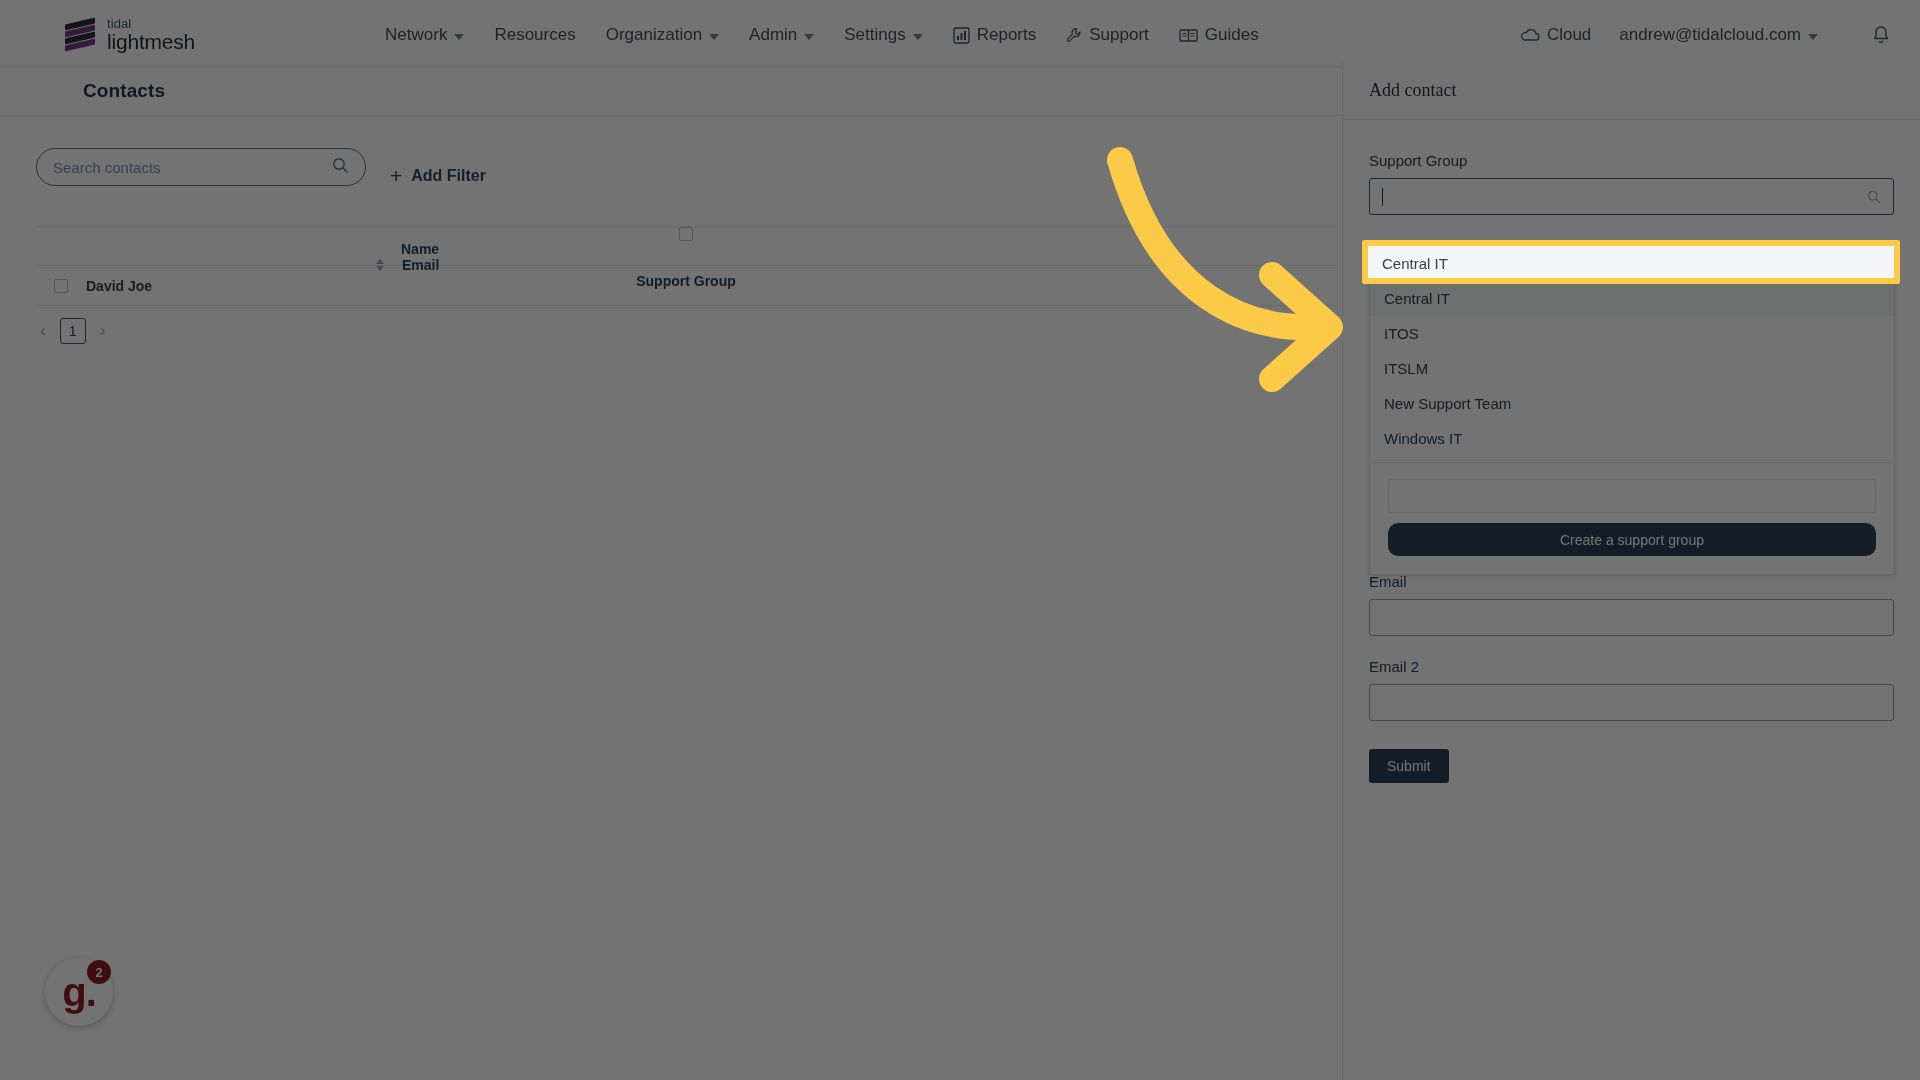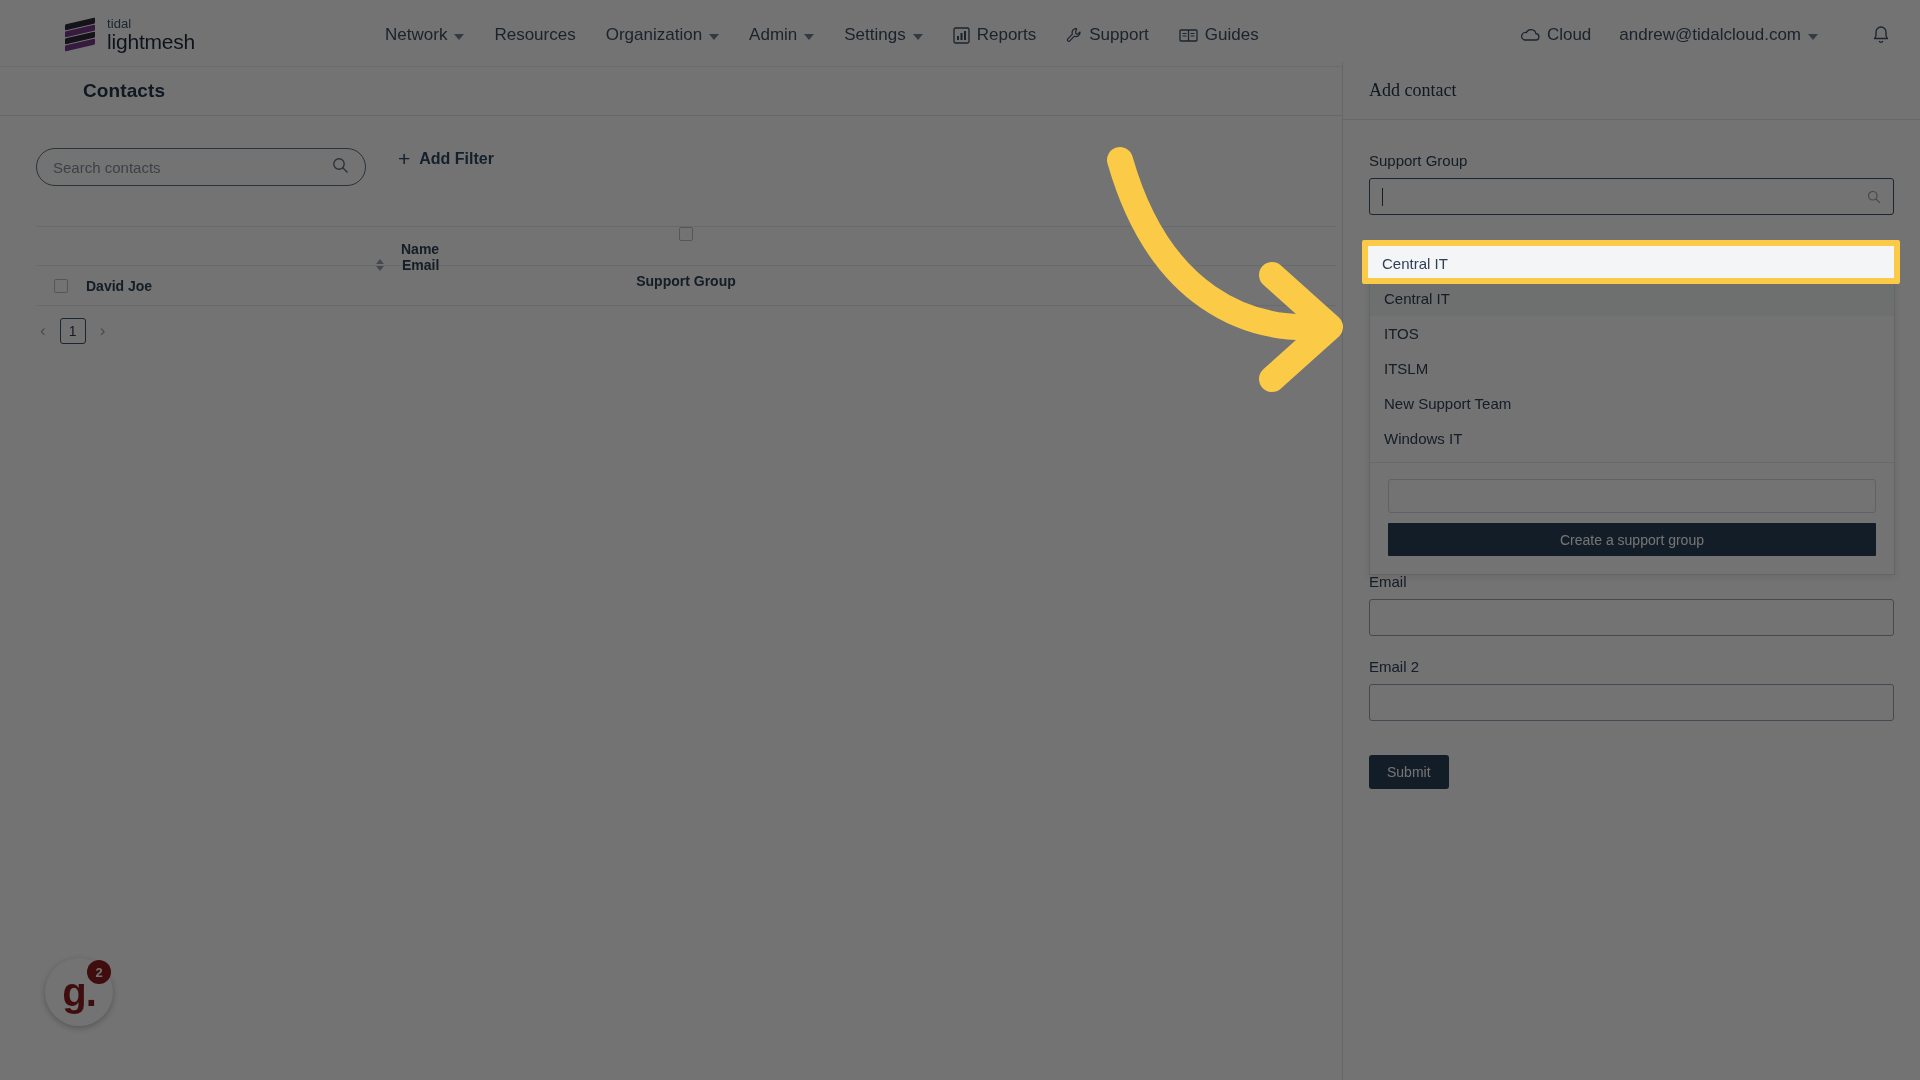--- a/index.html
+++ b/index.html
@@ -79,21 +79,21 @@
     padding-left: 41px;
   }
   .pagehead h1 {
     font-size: 19px; font-weight: 700; color:#24354b; padding-left: 42px;
     letter-spacing:.1px;
   }
 
   
   .toolbar {
     position: absolute; top: 148px; left: 36px;
-    display: flex; align-items: flex-start; gap: 32px;
+    display: flex; align-items: flex-end; gap: 24px;
     z-index: 5;
   }
   .searchbox {
     width: 330px; height: 38px;
     border: 1px solid #5b7183; border-radius: 19px;
     display: flex; align-items: center;
     padding: 0 16px;
     background: #fff;
   }
   .searchbox input {
@@ -198,27 +198,27 @@
   .dd-option.active { background:#f4f5f7; }
   .dd-divider { height:1px; background:#e5e8ec; margin: 6px 0 0 0; }
   .dd-create { padding: 16px 18px 18px 18px; }
   .dd-create-input {
     width: 100%; height: 34px; border: 1px solid #d4d8dd; border-radius:3px; background:#fff;
     margin-bottom: 10px;
   }
   .dd-create-btn {
     width: 100%; height: 33px;
     background: #2b4158; color:#ffffff;
-    border:none; border-radius: 1px;
+    border:none; border-radius: 10px;
     font-size: 14px; font-family:"Liberation Sans", sans-serif;
     cursor: pointer;
   }
 
   .submit {
-    margin-top: 12px;
+    margin-top: 6px;
     background:#2b4158; color:#fff; border:none; border-radius:3px;
     padding: 9px 18px; font-size: 14px; cursor:pointer;
     font-family:"Liberation Sans", sans-serif;
   }
 
   
   .annot { position:absolute; inset:0; z-index: 80; pointer-events:none; }
   .hl-box {
     position: absolute;
     left: 1362px; top: 240px; width: 538px; height: 44px;

